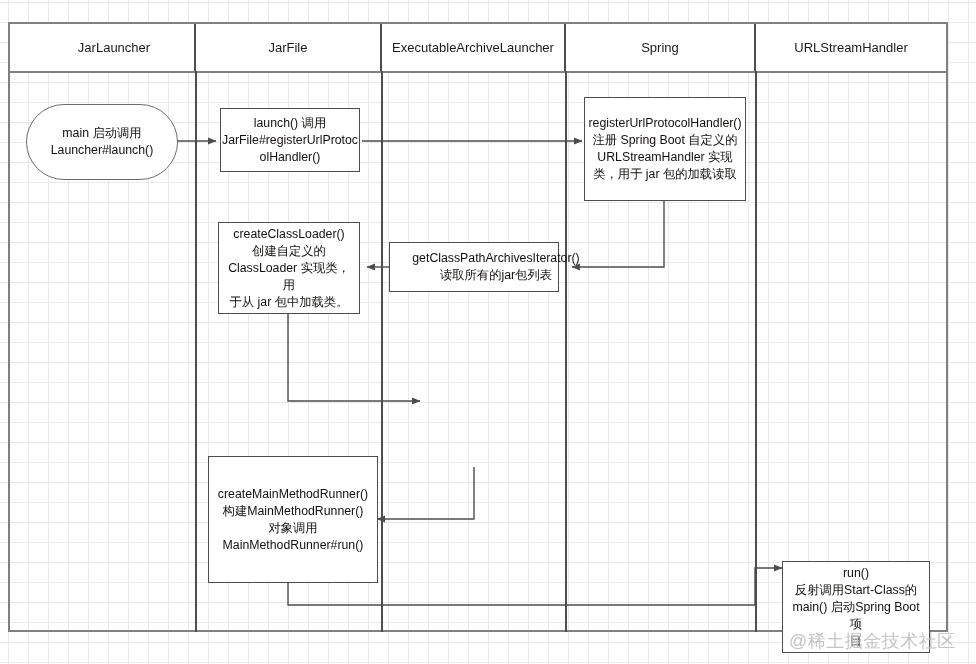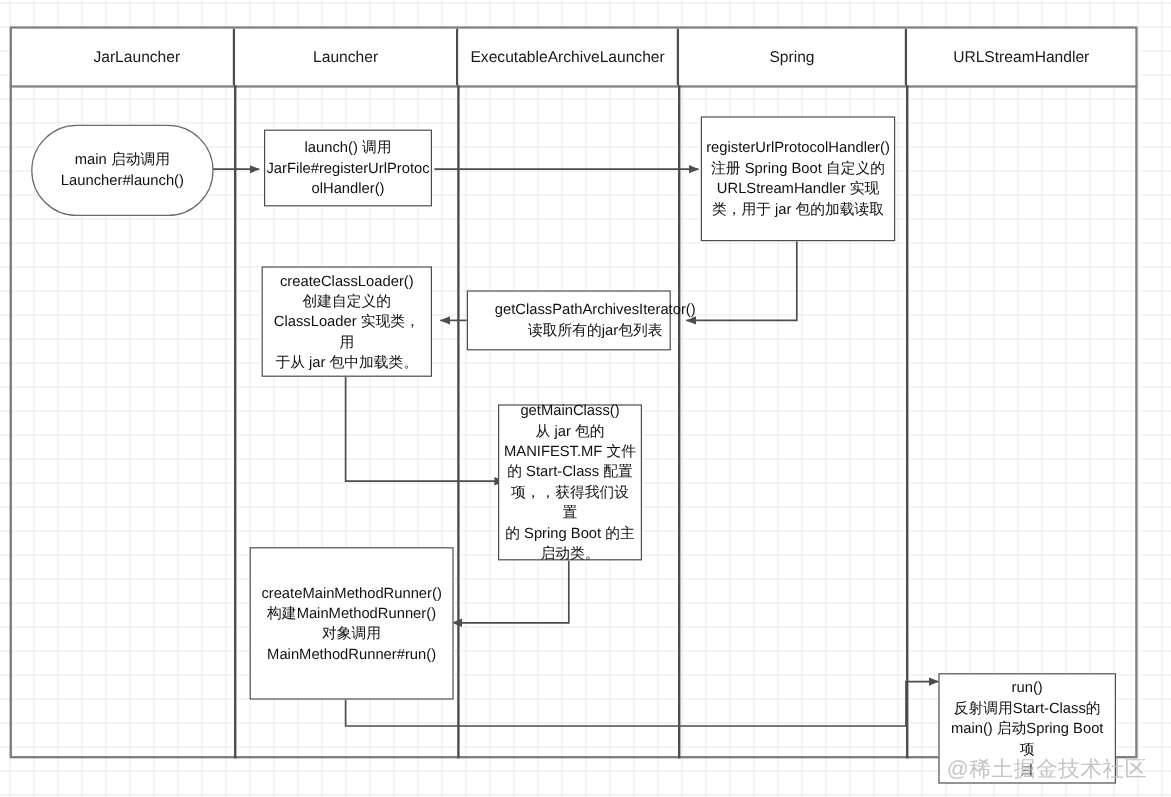--- a/index.html
+++ b/index.html
@@ -90,21 +90,21 @@
 <div id="canvas">
 
   <div class="pool" style="left:8px; top:22px; width:940px; height:610px;"></div>
 
   <div class="header-rule" style="left:8px; top:71px; width:940px;"></div>
 
   <div class="lane-header" style="left:10px; top:24px; width:186px; height:47px;padding-left:24px;">
     <span>JarLauncher</span>
   </div>
   <div class="lane-header" style="left:196px; top:24px; width:186px; height:47px;">
-    <span>Launcher</span>
+    <span>JarFile</span>
   </div>
   <div class="lane-header" style="left:382px; top:24px; width:184px; height:47px;">
     <span>ExecutableArchiveLauncher</span>
   </div>
   <div class="lane-header" style="left:566px; top:24px; width:190px; height:47px;">
     <span>Spring</span>
   </div>
   <div class="lane-header last" style="left:756px; top:24px; width:190px; height:47px;">
     <span>URLStreamHandler</span>
   </div>
@@ -149,27 +149,20 @@
 类，用于 jar 包的加载读取</div>
 
   <div class="node" style="left:218px; top:222px; width:142px; height:92px;">createClassLoader()
 创建自定义的
 ClassLoader 实现类，用
 于从 jar 包中加载类。</div>
 
   <div class="node" style="left:389px; top:242px; width:170px; height:50px;padding-left:48px;">getClassPathArchivesIterator()
 读取所有的jar包列表</div>
 
-  <div class="node" style="left:415px; top:337px; width:120px; height:130px;">getMainClass()
-从 jar 包的
-MANIFEST.MF 文件
-的 Start-Class 配置
-项，，获得我们设置
-的 Spring Boot 的主
-启动类。</div>
 
   <div class="node" style="left:208px; top:456px; width:170px; height:127px;">createMainMethodRunner()
 构建MainMethodRunner()
 对象调用
 MainMethodRunner#run()</div>
 
   <div class="node" style="left:782px; top:521px; width:148px; height:92px;margin-top:40px;">run()
 反射调用Start-Class的
 main() 启动Spring Boot 项
 目</div>

